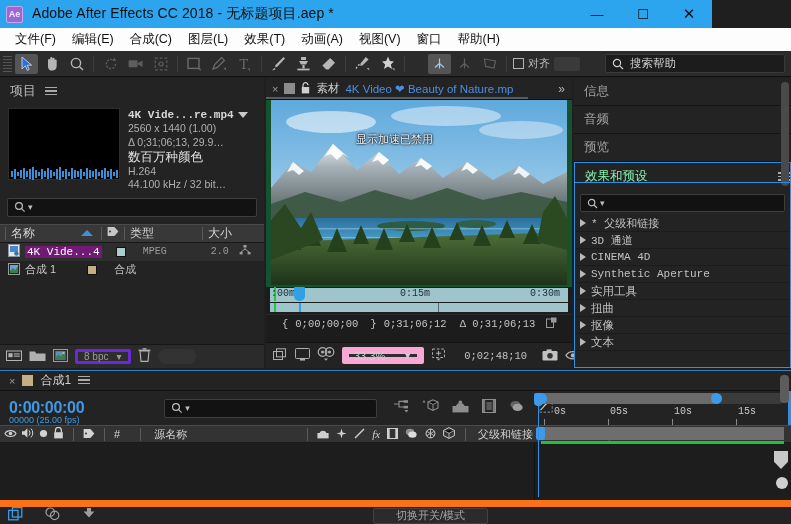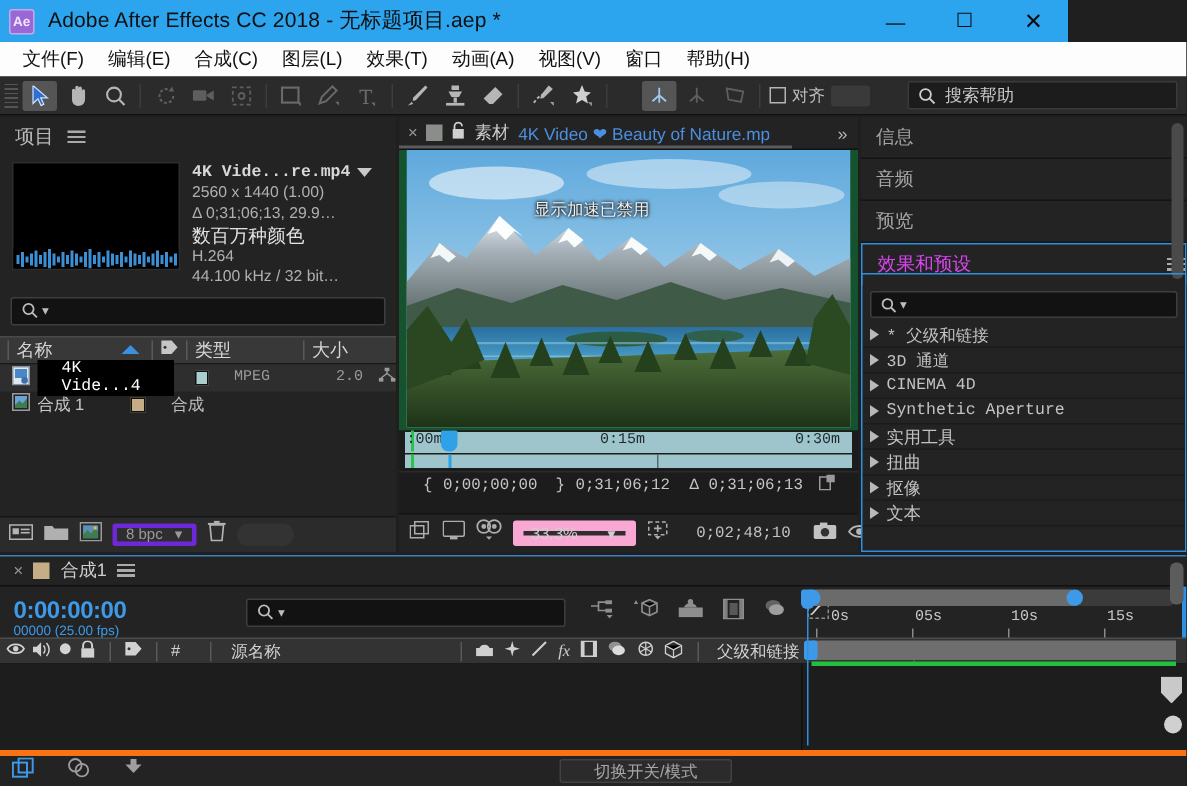--- a/index.html
+++ b/index.html
@@ -112,21 +112,21 @@
     display:flex; align-items:center; color:#d5d5d5; font-size:12px;
   }
   .col-sep { width:1px; height:13px; background:#5a5a5a; margin:0 5px; }
   .sort-arrow { width:0;height:0;border-left:6px solid transparent;border-right:6px solid transparent;border-bottom:6px solid #3d8fe0; }
   .proj-row {
     height:18px; display:flex; align-items:center; font-size:11px;
     color:#cacaca; padding-left:8px;
   }
   .proj-row.sel { background:#2e2e2e; }
   .row-name { font-family:"Liberation Mono","DejaVu Sans Mono",monospace; font-size:11px; }
-  .row-name.hl { background:#000000; color:#ffffff; padding:0 16px; }
+  .row-name.hl { background:#701a75; color:#ffffff; padding:0 2px; }
   .swatch { width:10px; height:10px; border:1px solid #111; }
   .proj-footer {
     position:absolute; left:0; bottom:0; width:264px; height:24px;
     background:#2b2b2b; border-top:1px solid #161616;
     display:flex; align-items:center; padding-left:6px; gap:7px;
   }
   .bpc {
     height:15px; background:#2e2e2e; border:3px solid #6d28d9; border-radius:2px;
     color:#9a9a9a; font-size:10px; padding:0 6px; display:flex; align-items:center; gap:8px;
   }
@@ -178,21 +178,21 @@
 
   
   #right-panel { left:574px; top:78px; width:217px; height:290px; background:#232323; }
   .rp-tab {
     height:28px; display:flex; align-items:center; padding-left:10px;
     color:#a4a4a4; font-size:12.5px; border-bottom:1px solid #141414;
     background:#232323;
   }
   .rp-tab.active-panel {
     border:1px solid #2f8fe0; border-bottom:none;
-    justify-content:space-between; color:#d946ef;
+    justify-content:space-between; color:#86efac;
   }
   .fx-search {
     margin:4px 6px 3px 6px; height:18px; background:#121212;
     border:1px solid #3e3e3e; border-radius:2px; display:flex;
     align-items:center; padding-left:6px;
   }
   .fx-row {
     height:17px; display:flex; align-items:center; gap:5px;
     padding-left:6px; color:#c2c2c2; font-size:11px;
     border-bottom:1px solid #1b1b1b;
@@ -217,21 +217,21 @@
   .tl-icons { display:flex; align-items:center; gap:13px; margin-left:16px; color:#8e8e8e; }
   .tl-colhdr {
     height:18px; background:#333; border-top:1px solid #4a4a4a; border-bottom:1px solid #1a1a1a;
     display:flex; align-items:center; color:#d2d2d2; font-size:11px; padding-left:4px; gap:4px;
   }
   .tl-body { position:relative; height:58px; background:#1d1d1d; }
   .tl-left { position:absolute; left:0; top:0; width:535px; height:58px; background:#1d1d1d; border-right:1px solid #111; }
   .tl-right { position:absolute; left:536px; top:0; width:255px; height:58px; }
   .tl-footer {
     position:absolute; left:0; bottom:0; width:791px; height:24px; background:#232323;
-    border-top:4px solid #f97316; display:flex; align-items:center; gap:22px; padding-left:8px;
+    border-top:7px solid #f97316; display:flex; align-items:center; gap:22px; padding-left:8px;
   }
   .toggle-btn {
     margin-left:255px; height:16px; background:#2b2b2b; border:1px solid #414141;
     border-radius:2px; color:#a6a6a6; font-size:11px; padding:0 22px;
     display:flex; align-items:center;
   }
   
   #tl-ruler-area { position:absolute; left:536px; top:22px; width:255px; height:52px; }
   .nav-bar { position:absolute; left:3px; top:0; width:245px; height:11px; background:#3b3b3b; border-radius:5px; }
   .nav-fill { position:absolute; left:0; top:0; width:180px; height:11px; background:#6b6b6b; border-radius:5px; }

